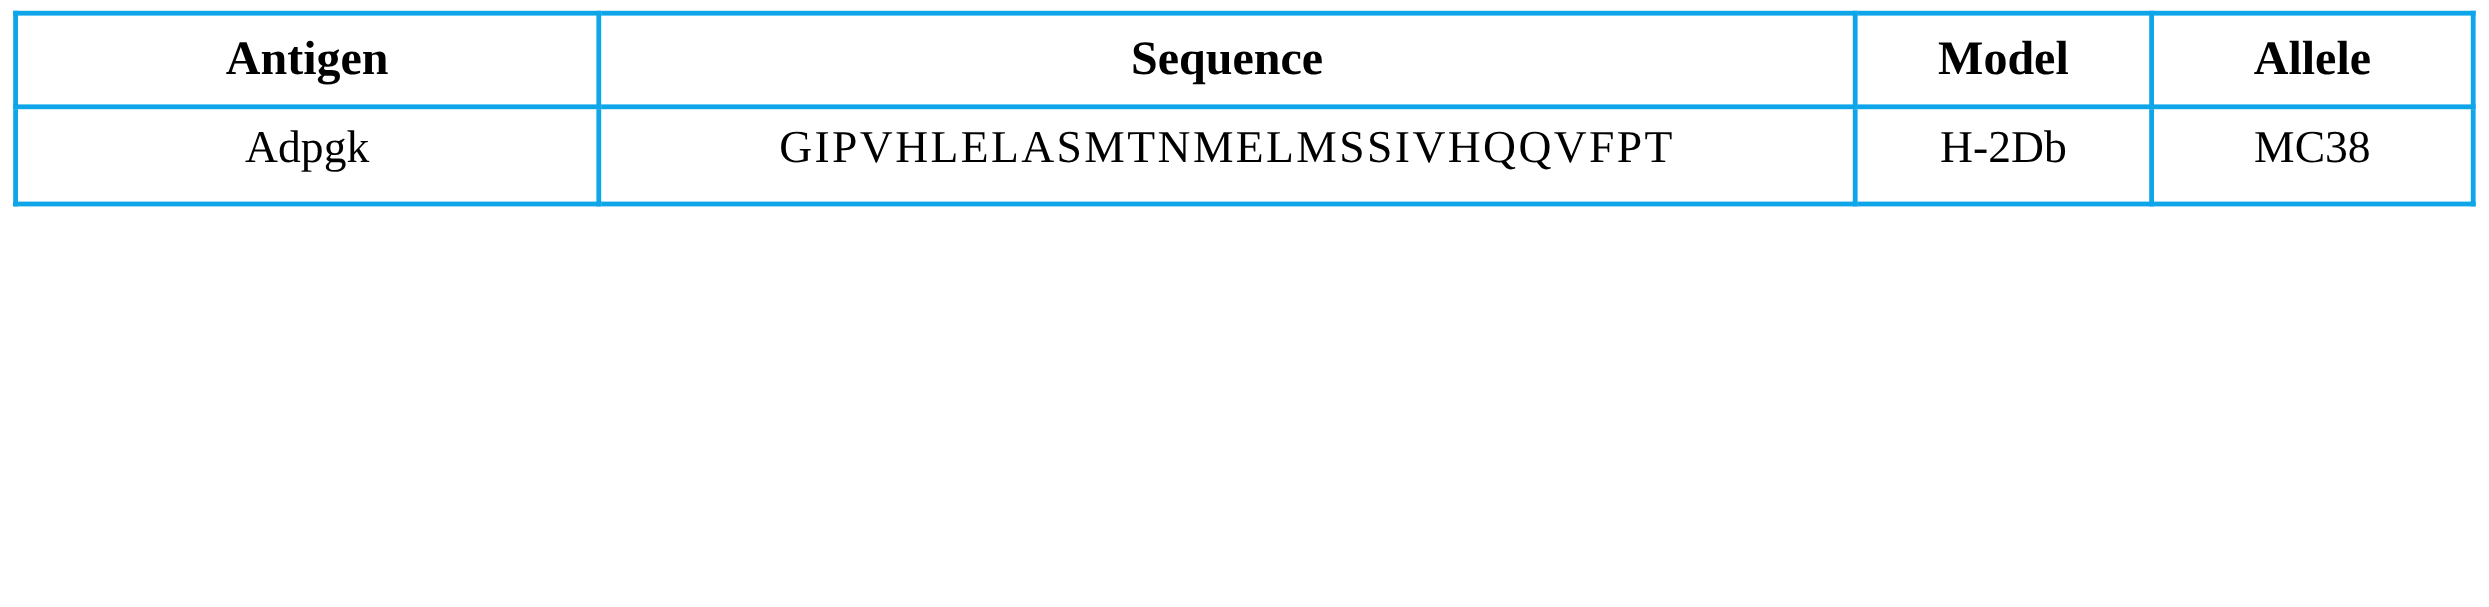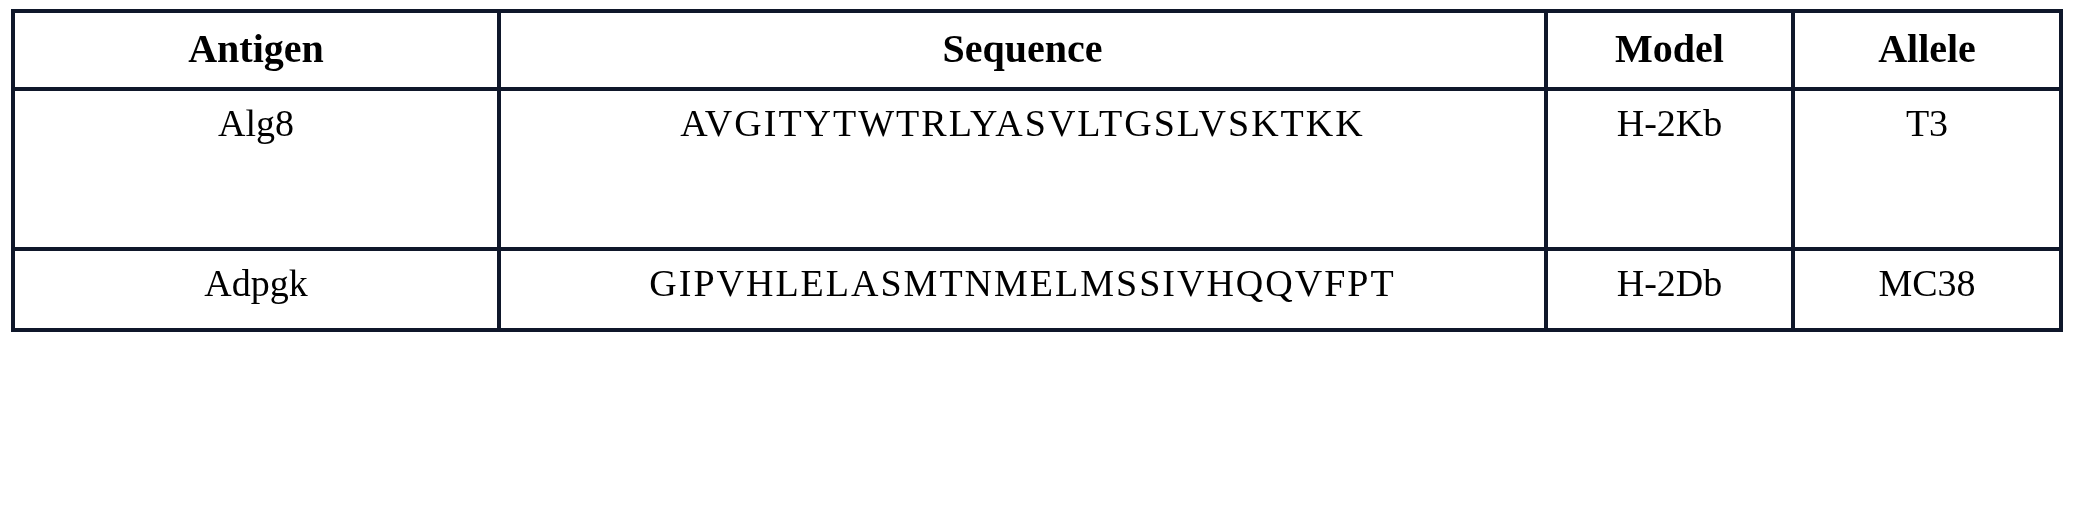--- a/index.html
+++ b/index.html
@@ -18,21 +18,21 @@
     position: absolute;
     left: 11px;
     top: 9px;
     width: 2050px;
     border-collapse: collapse;
     table-layout: fixed;
     background: #ffffff;
   }
   .scan-table th,
   .scan-table td {
-    border: 4px solid #0f172a;
+    border: 4px solid #0ea5e9;
     text-align: center;
     vertical-align: top;
     overflow: hidden;
     white-space: nowrap;
     font-family: Liberation Serif, serif;
   }
   .scan-table th {
     font-weight: bold;
     font-size: 40px;
     padding-top: 12px;
@@ -65,26 +65,20 @@
   </colgroup>
   <thead>
     <tr class="header-row">
       <th>Antigen</th>
       <th>Sequence</th>
       <th>Model</th>
       <th>Allele</th>
     </tr>
   </thead>
   <tbody>
-    <tr class="row-tall">
-      <td>Alg8</td>
-      <td class="sequence-cell">AVGITYTWTRLYASVLTGSLVSKTKK</td>
-      <td>H-2Kb</td>
-      <td>T3</td>
-    </tr>
     <tr class="row-short">
       <td>Adpgk</td>
       <td class="sequence-cell">GIPVHLELASMTNMELMSSIVHQQVFPT</td>
       <td>H-2Db</td>
       <td>MC38</td>
     </tr>
   </tbody>
 </table>
 
 </body></html>

